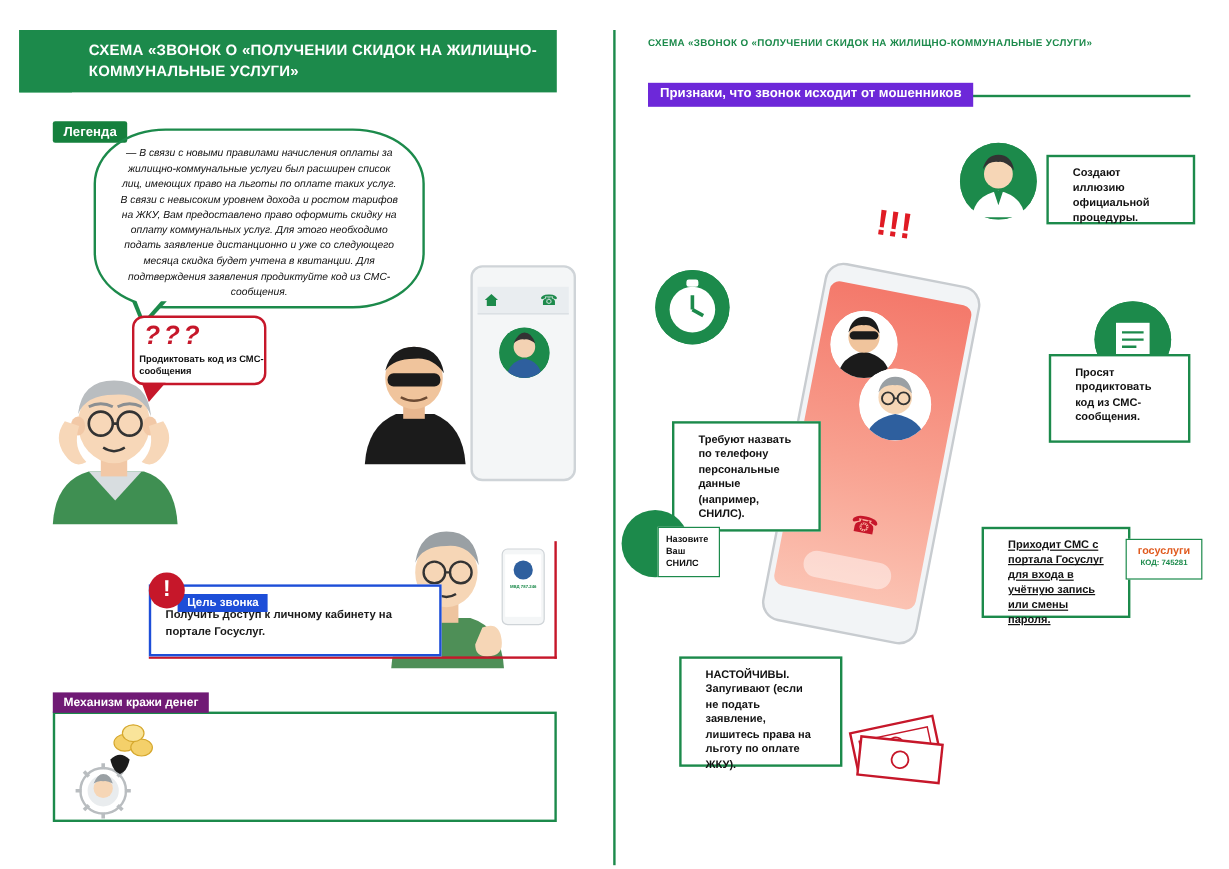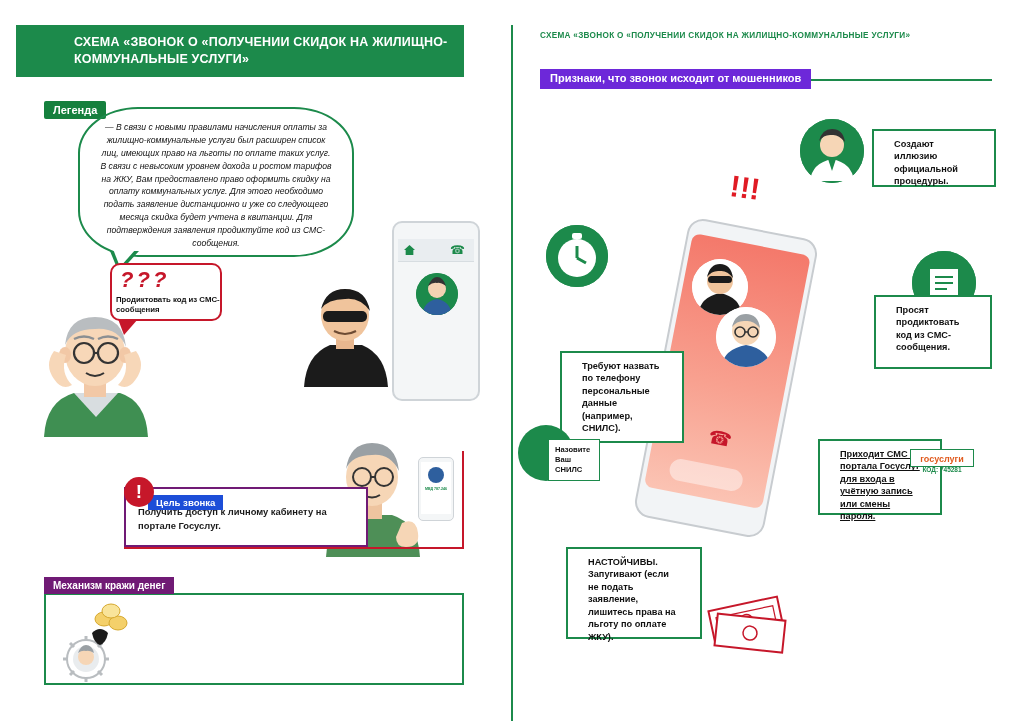--- a/index.html
+++ b/index.html
@@ -72,21 +72,21 @@
   }
   .q-tail{
     position:absolute;left:118px;top:308px;width:0;height:0;
     border-left:6px solid transparent;border-right:14px solid transparent;
     border-top:16px solid #c6172a;
   }
 
   
   .goal-box{
     position:absolute;left:124px;top:476px;width:244px;height:60px;
-    border:2px solid #701a75;box-sizing:border-box;background:#fff;
+    border:2px solid #1d4ed8;box-sizing:border-box;background:#fff;
     padding:16px 10px 0 12px;
     font-size:9.4px;font-weight:bold;line-height:1.45;
   }
   .goal-label{
     position:absolute;left:148px;top:484px;background:#1d4ed8;color:#fff;
     font-size:9.6px;font-weight:bold;padding:2px 8px;
   }
   .excl-circle{
     position:absolute;left:124px;top:466px;width:30px;height:30px;border-radius:50%;
     background:#c6172a;color:#fff;font-weight:bold;font-size:19px;
@@ -387,21 +387,21 @@
     <span>Просят продиктовать код из СМС-сообщения.</span>
   </div>
   <div class="circle" style="left:518px;top:414px;width:56px;height:56px;"></div>
   <div class="mini" style="left:548px;top:428px;width:52px;height:42px;">
     <span>Назовите Ваш СНИЛС</span>
   </div>
 
   <div class="co" style="left:818px;top:428px;width:124px;height:76px;text-decoration:underline;">
     <span>Приходит СМС с портала Госуслуг для входа в учётную запись или смены пароля.</span>
   </div>
-  <div class="gosuslugi" style="left:910px;top:438px;width:64px;height:18px;">
+  <div class="gosuslugi" style="left:938px;top:438px;width:64px;height:34px;">
     <div class="gos-word">
       <span>гос</span><span>услуги</span>
     </div>
     <div class="gos-code">КОД: 745281</div>
   </div>
 
   <div class="co" style="left:566px;top:536px;width:136px;height:92px;">
     <span>НАСТОЙЧИВЫ. Запугивают (если не подать заявление, лишитесь права на льготу по оплате ЖКУ).</span>
   </div>
   <div style="position:absolute;left:706px;top:582px;width:86px;height:62px;">

